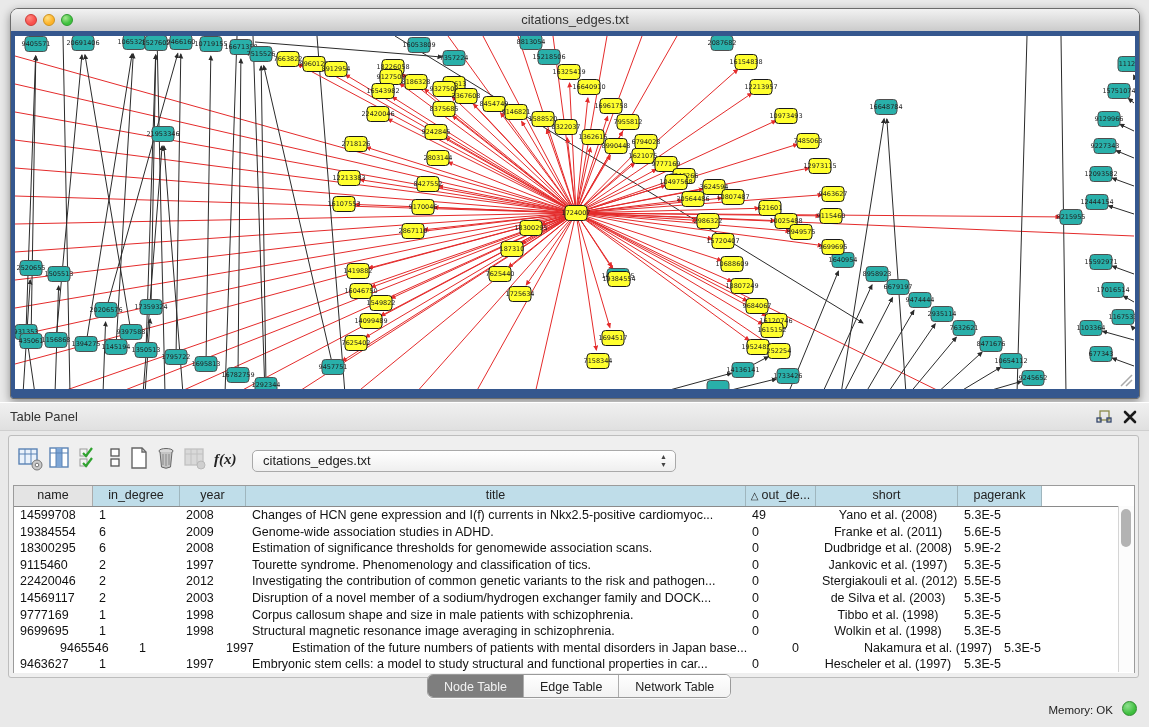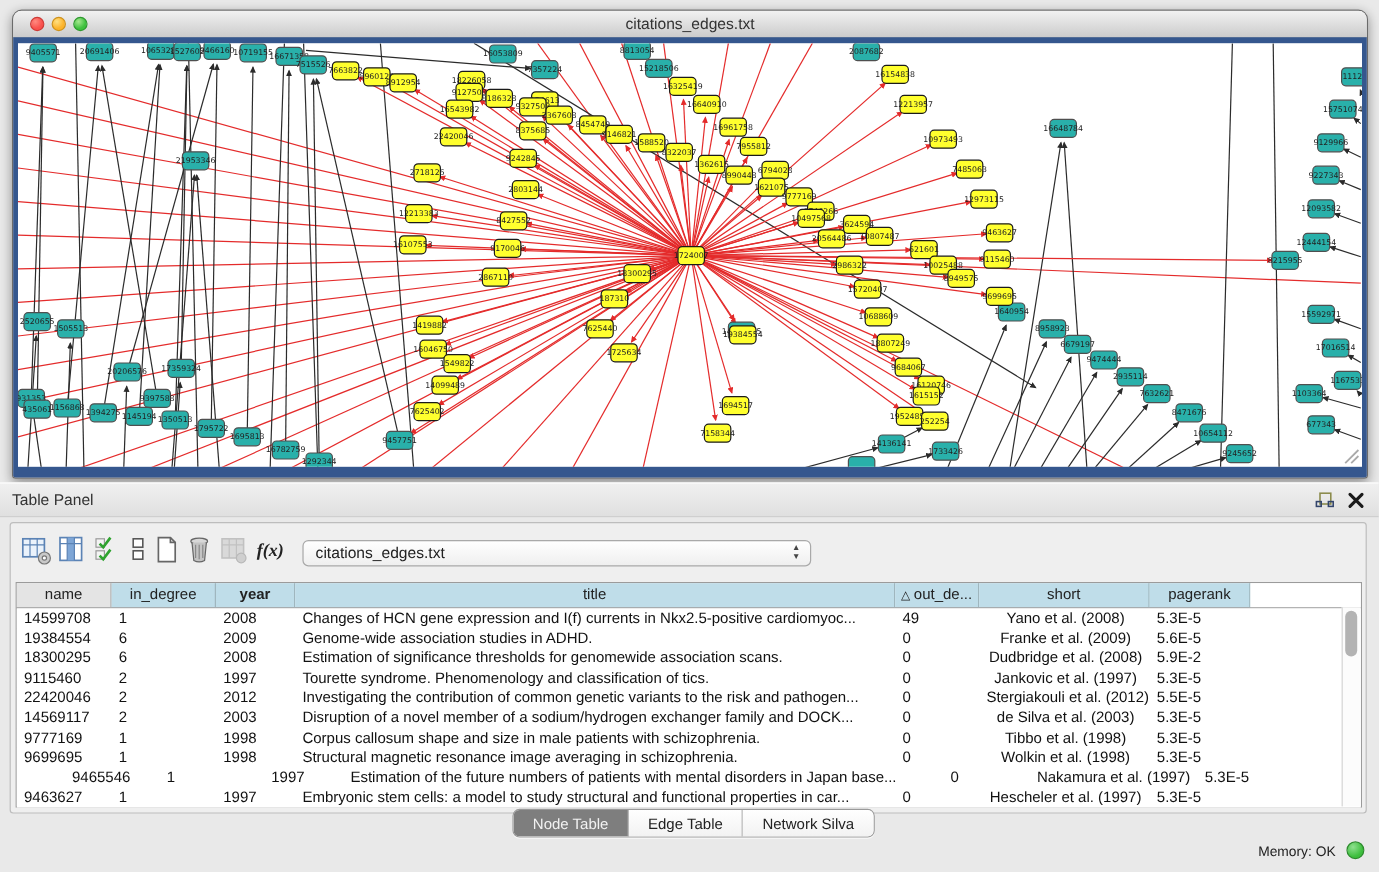--- a/index.html
+++ b/index.html
@@ -813,21 +813,21 @@
 
   <div class="combo">
     <span>citations_edges.txt</span>
     <span class="combo-arrows">▲<br>▼</span>
   </div>
 
   <div class="tbl">
     <div class="thead">
         <div class="th th-gray" style="width: 79px;">name</div>
         <div class="th" style="width: 87px;">in_degree</div>
-        <div class="th" style="width: 66px; font-weight: bold;">year</div>
+        <div class="th" style="width: 66px;">year</div>
         <div class="th" style="width: 500px;">title</div>
         <div class="th" style="width: 70px;"><span class="sort-tri">△</span>out_de...</div>
         <div class="th" style="width: 142px;">short</div>
         <div class="th" style="width: 84px;">pagerank</div>
         <div class="th th-fill"></div>
       </div>
     <div class="tbody">
         <div class="tr">
           <div class="td" style="width: 79px; text-align: left;">14599708</div>
           <div class="td" style="width: 87px; text-align: left;">1</div>
@@ -836,21 +836,21 @@
           <div class="td" style="width: 70px; text-align: left;">49</div>
           <div class="td" style="width: 142px; text-align: center;">Yano et al. (2008)</div>
           <div class="td" style="width: 84px; text-align: left;">5.3E-5</div>
         </div>
         <div class="tr">
           <div class="td" style="width: 79px; text-align: left;">19384554</div>
           <div class="td" style="width: 87px; text-align: left;">6</div>
           <div class="td" style="width: 66px; text-align: left;">2009</div>
           <div class="td" style="width: 500px; text-align: left;">Genome-wide association studies in ADHD.</div>
           <div class="td" style="width: 70px; text-align: left;">0</div>
-          <div class="td" style="width: 142px; text-align: center;">Franke et al. (2009)</div>
+          <div class="td" style="width: 142px; text-align: center;">Franke et al. (2011)</div>
           <div class="td" style="width: 84px; text-align: left;">5.6E-5</div>
         </div>
         <div class="tr">
           <div class="td" style="width: 79px; text-align: left;">18300295</div>
           <div class="td" style="width: 87px; text-align: left;">6</div>
           <div class="td" style="width: 66px; text-align: left;">2008</div>
           <div class="td" style="width: 500px; text-align: left;">Estimation of significance thresholds for genomewide association scans.</div>
           <div class="td" style="width: 70px; text-align: left;">0</div>
           <div class="td" style="width: 142px; text-align: center;">Dudbridge et al. (2008)</div>
           <div class="td" style="width: 84px; text-align: left;">5.9E-2</div>
@@ -920,20 +920,20 @@
         </div>
       </div>
     <div class="vscroll">
       <div class="vthumb"></div>
     </div>
   </div>
 
   <div class="tabs">
       <div class="tab active">Node Table</div>
       <div class="tab">Edge Table</div>
-      <div class="tab">Network Silva</div>
+      <div class="tab">Network Table</div>
     </div>
 
   <div class="statusbar">
     <span class="mem-label">Memory: OK</span>
     <span class="mem-dot"></span>
   </div>
 </div>
 
 </body></html>

